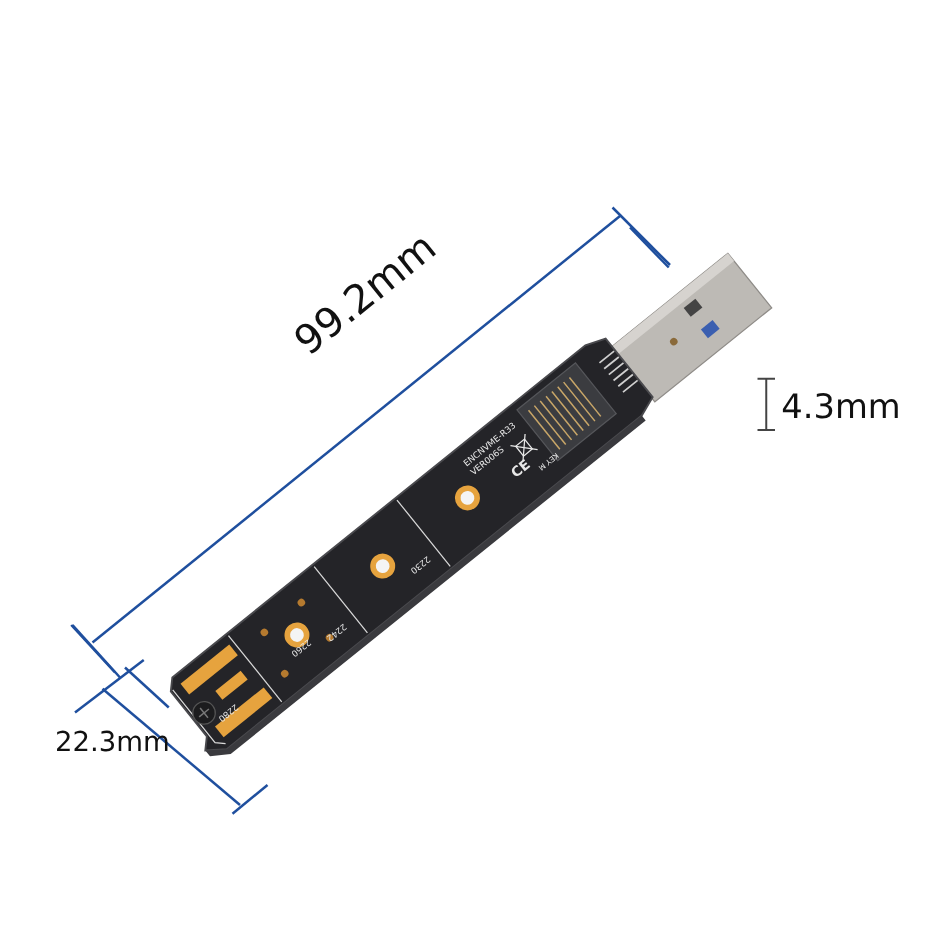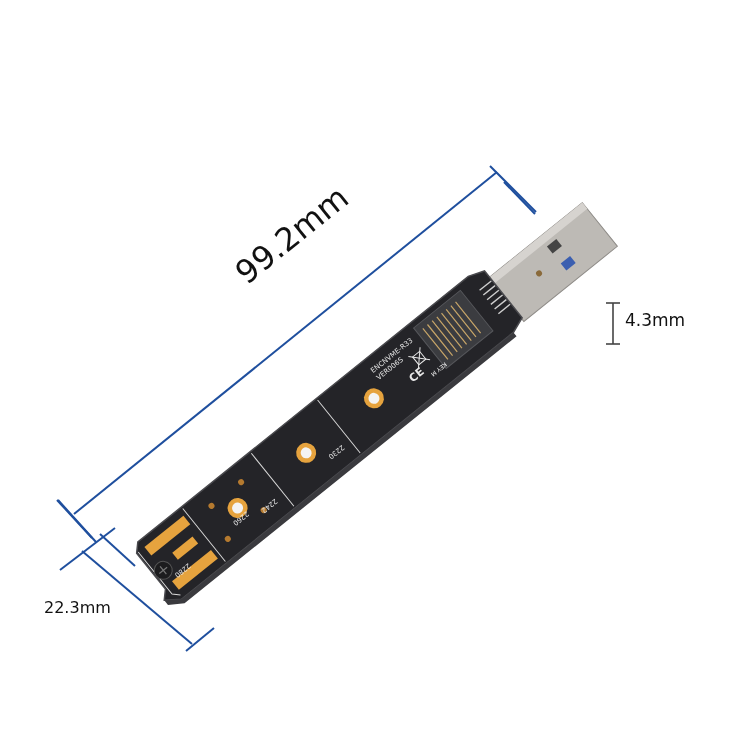--- a/index.html
+++ b/index.html
@@ -1,21 +1,21 @@
 <!DOCTYPE html>
 <html><head>
 <meta charset="utf-8">
 <style>
   html, body { margin:0; padding:0; background:#ffffff; }
   body { width:750px; height:750px; position:relative; overflow:hidden; font-family:"DejaVu Sans", sans-serif; }
   #stage { position:absolute; left:0; top:0; width:750px; height:750px; }
   .dim-label { position:absolute; color:#111; font-family:"DejaVu Sans", sans-serif; white-space:nowrap; }
   #len-label { left:228px; top:262px; font-size:32px; transform:rotate(-38.8deg); transform-origin:left top; }
-  #width-label { left:44px; top:598px; font-size:16px; }
-  #height-label { left:625px; top:310px; font-size:17px;text-align:right; }
+  #width-label { left:44px; top:582px; font-size:22px; }
+  #height-label { left:625px; top:310px; font-size:27px;text-align:right; }
 </style>
 </head>
 <body>
 
 <div id="stage">
   <svg width="750" height="750" viewBox="0 0 750 750" xmlns="http://www.w3.org/2000/svg">
 
     <g stroke="#1f4f9e" stroke-width="2" fill="none">
       <line x1="74" y1="514" x2="497" y2="172"></line>
       <line x1="57" y1="500" x2="92" y2="538"></line>

